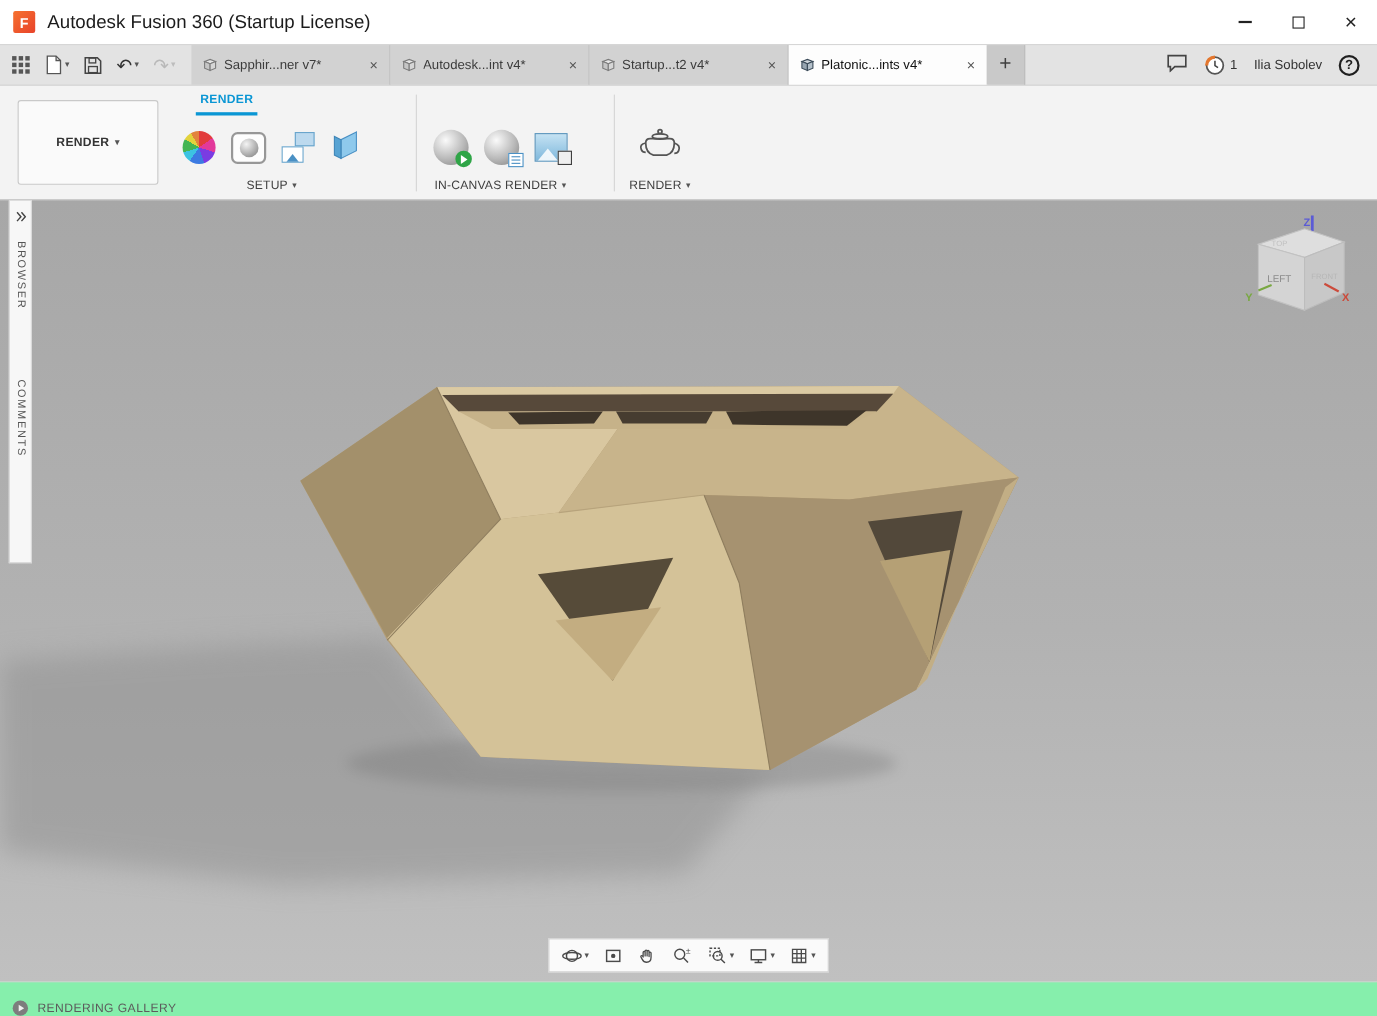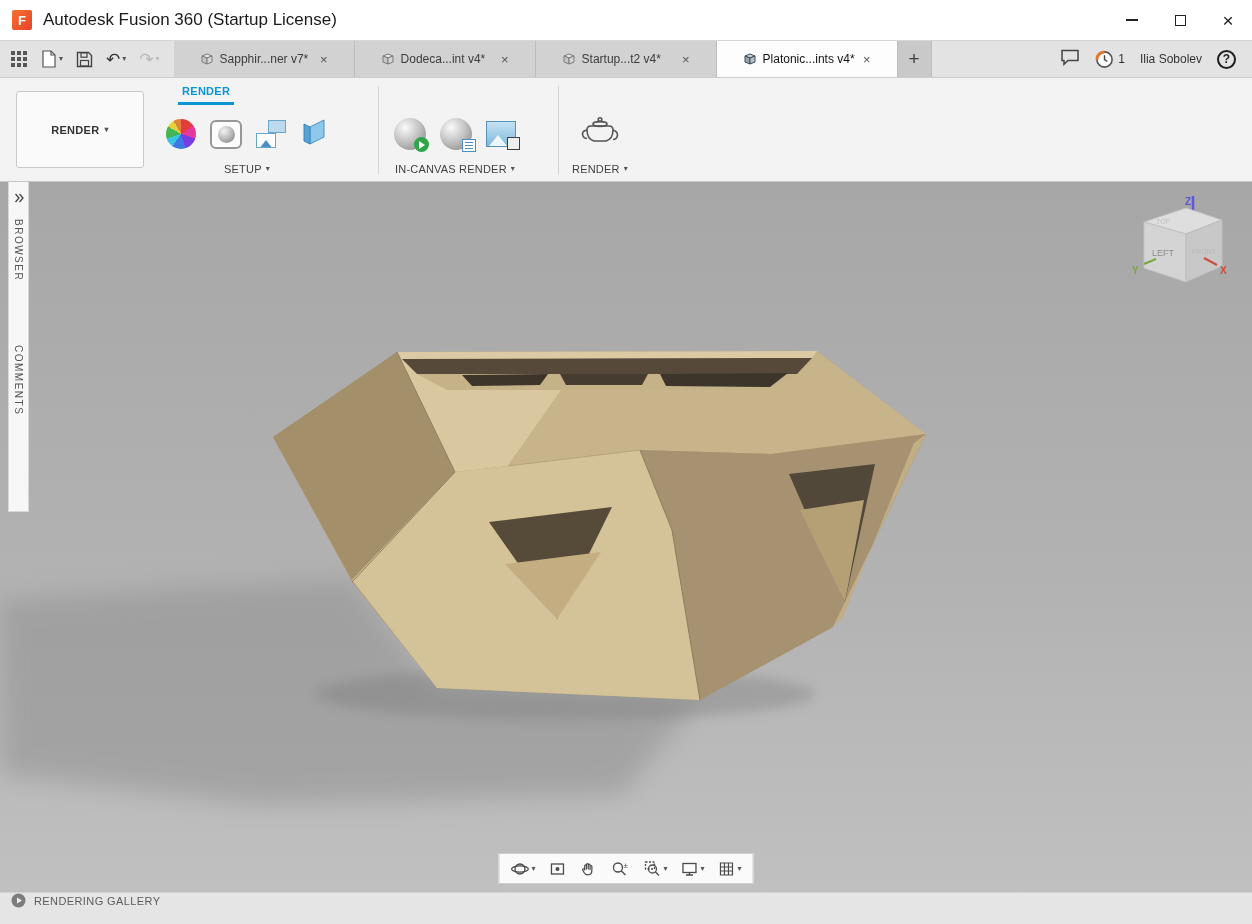--- a/index.html
+++ b/index.html
@@ -18,21 +18,21 @@
   
   .toolbar-row { height:38px; background:#e3e3e3; border-top:1px solid #d6d6d6; border-bottom:1px solid #cdcdcd; display:flex; align-items:stretch; }
   .tb-left { display:flex; align-items:center; gap:13px; padding:0 14px 0 10px; }
   .tb-icon { display:flex; align-items:center; gap:2px; }
   .caret { font-size:8px; color:#555; line-height:1; }
   .caret.dim { color:#bdbdbd; }
   .undo-glyph { font-size:17px; color:#333; line-height:1; }
   .redo-glyph { font-size:17px; color:#b9b9b9; line-height:1; }
 
   .tabs { display:flex; align-items:stretch; }
-  .doc-tab { display:flex; align-items:center; gap:6px; padding:0 26px; background:#d2d2d2; border-right:1px solid #bdbdbd; font-size:12px; color:#3c3c3c; width:181px; }
+  .doc-tab { display:flex; align-items:center; gap:6px; padding:0 10px; background:#d2d2d2; border-right:1px solid #bdbdbd; font-size:12px; color:#3c3c3c; width:181px; }
   .doc-tab .lbl { white-space:nowrap; overflow:hidden; text-overflow:ellipsis; flex:1; }
   .doc-tab.active { background:#fdfdfd; color:#121212; font-weight:normal; }
   .tab-close { color:#555; font-size:13px; line-height:1; }
   .newtab { width:34px; display:flex; align-items:center; justify-content:center; background:#c9c9c9; border-right:1px solid #bdbdbd; font-size:19px; color:#3f3f3f; }
 
   .tb-right { margin-left:auto; display:flex; align-items:center; gap:15px; padding:0 16px; }
   .job-status { display:flex; align-items:center; gap:4px; font-size:12px; color:#333; }
   .user-name { font-size:12px; color:#333; }
   .help-circle { width:19px; height:19px; border:2px solid #1f1f1f; border-radius:50%; display:flex; align-items:center; justify-content:center; font-size:12px; font-weight:bold; color:#1f1f1f; }
 
@@ -70,21 +70,21 @@
   .vlabel { writing-mode:vertical-rl; font-size:10px; color:#555; letter-spacing:1.5px; }
   .vlabel.browser { margin-top:12px; }
   .vlabel.comments { margin-top:64px; }
 
   .viewcube { position:absolute; right:18px; top:10px; width:120px; height:105px; }
 
   .navbar { position:absolute; left:50%; bottom:8px; transform:translateX(-50%); height:31px; background:#fafafa; border:1px solid #cfcfcf; display:flex; align-items:center; padding:0 7px; gap:5px; }
   .nav-item { display:flex; align-items:center; gap:2px; padding:0 4px; }
 
   
-  .statusbar { height:32px; background:#e5e5e5; border-top:1px solid #d2d2d2; display:flex; align-items:flex-start; gap:8px; padding:0 11px; font-size:11px; color:#5c5c5c; letter-spacing:.4px; }
+  .statusbar { height:32px; background:#86efac; border-top:1px solid #d2d2d2; display:flex; align-items:flex-end; gap:8px; padding:0 11px; font-size:11px; color:#5c5c5c; letter-spacing:.4px; }
 </style>
 </head>
 <body>
 
 <div class="titlebar">
   <div class="logo">F</div>
   <div class="title-text">Autodesk Fusion 360 (Startup License)</div>
   <div class="win-controls">
     <div class="win-btn">
         <span class="min-glyph"></span>
@@ -152,21 +152,21 @@
       <span class="tab-close">×</span>
     </div>
     <div class="doc-tab">
       <svg width="14" height="14" viewBox="0 0 14 14">
           <g stroke="#7b7b7b" stroke-width="1">
             <polygon points="2,4 7,2 12,4 7,6" fill="#e6e6e6"></polygon>
             <polygon points="2,4 7,6 7,12 2,10" fill="#c6c6c6"></polygon>
             <polygon points="12,4 7,6 7,12 12,10" fill="#d6d6d6"></polygon>
           </g>
         </svg>
-      <span class="lbl">Dodeca...int v4*</span>
+      <span class="lbl">Autodesk...int v4*</span>
       <span class="tab-close">×</span>
     </div>
     <div class="doc-tab">
       <svg width="14" height="14" viewBox="0 0 14 14">
           <g stroke="#7b7b7b" stroke-width="1">
             <polygon points="2,4 7,2 12,4 7,6" fill="#e6e6e6"></polygon>
             <polygon points="2,4 7,6 7,12 2,10" fill="#c6c6c6"></polygon>
             <polygon points="12,4 7,6 7,12 12,10" fill="#d6d6d6"></polygon>
           </g>
         </svg>

